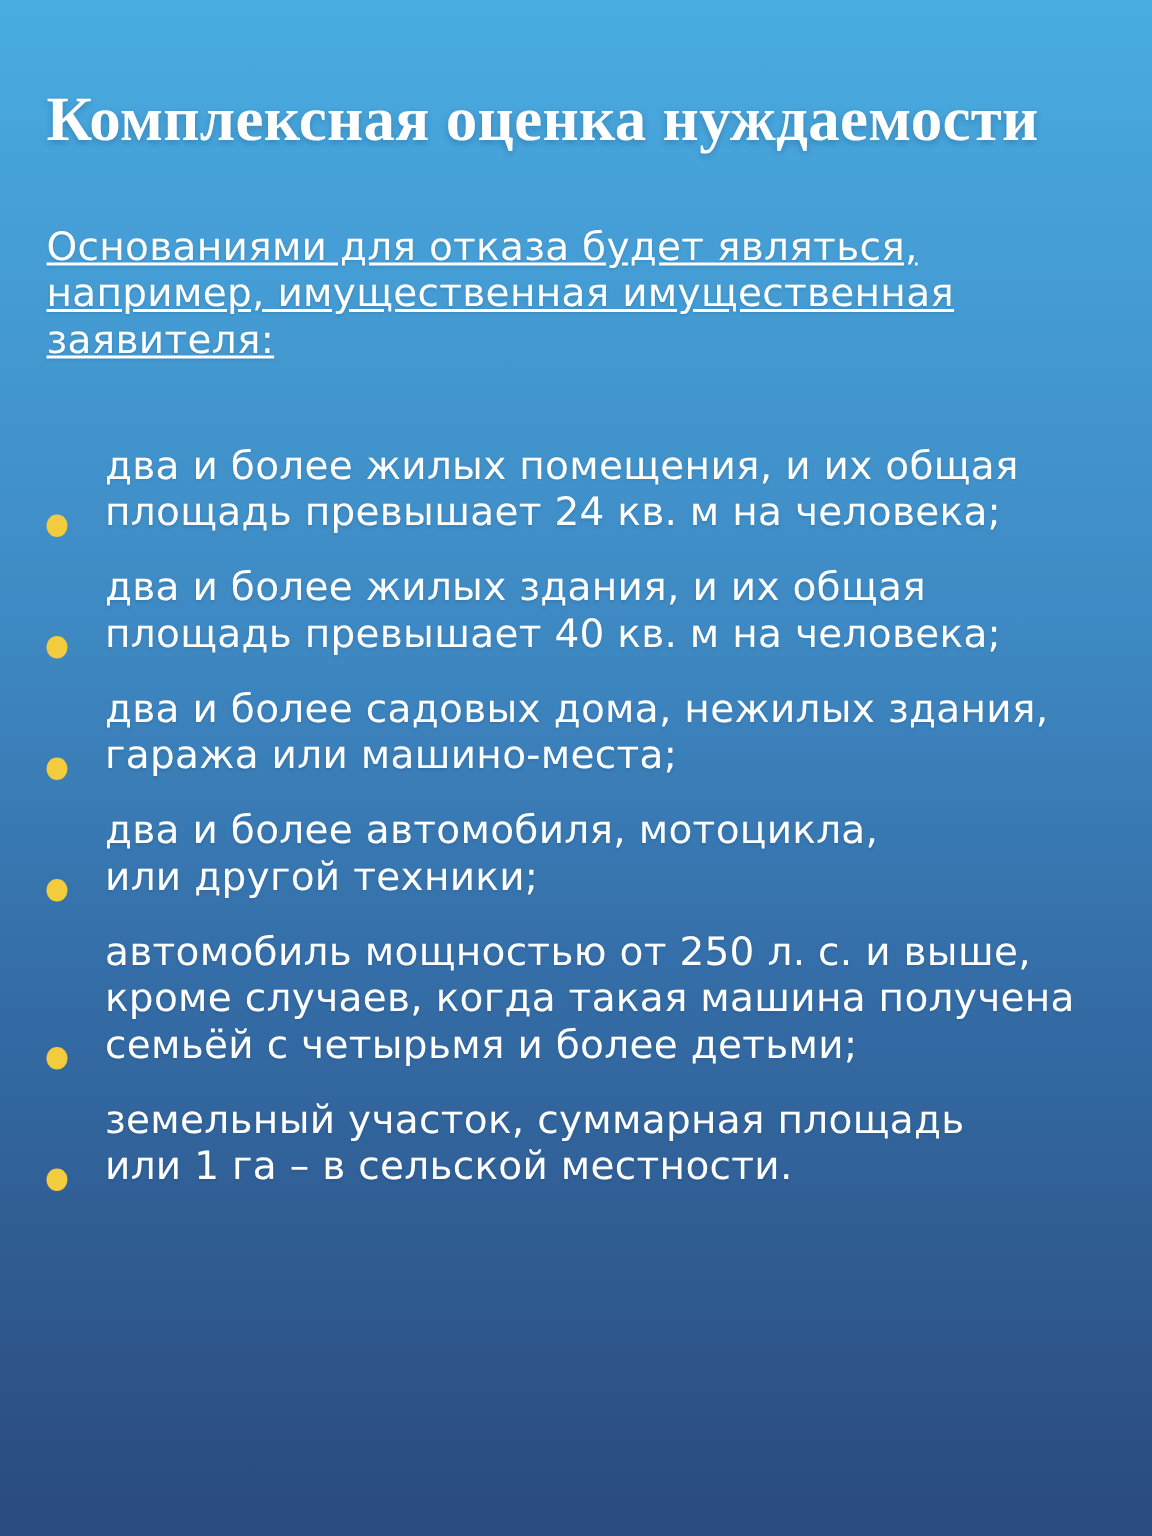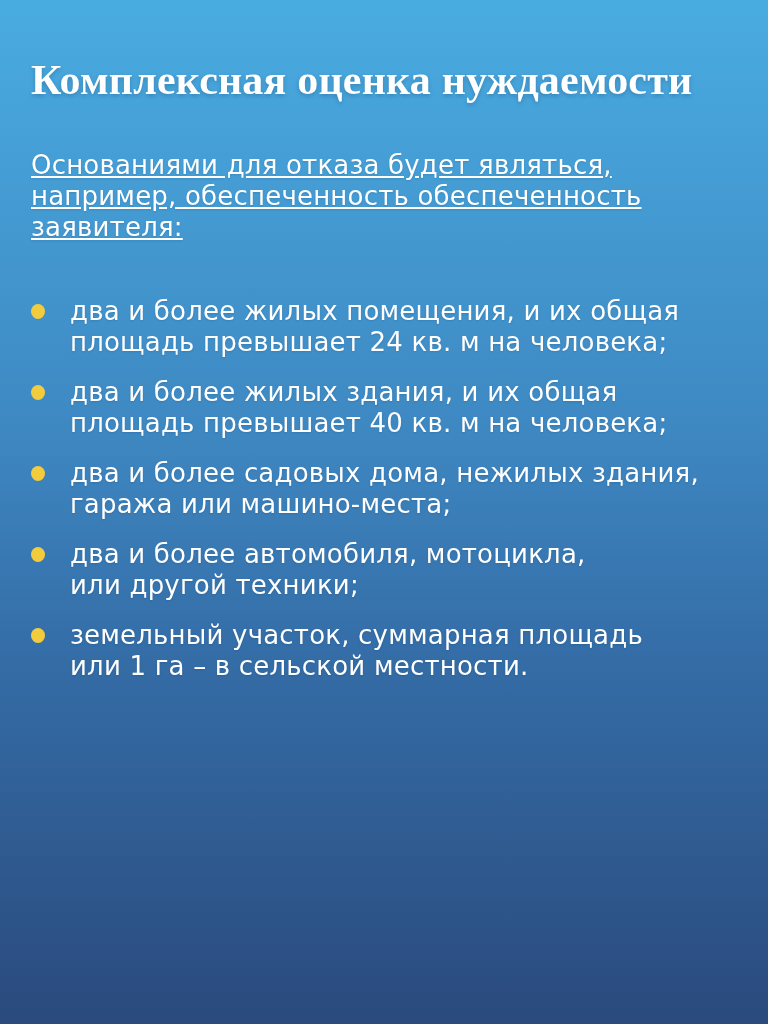--- a/index.html
+++ b/index.html
@@ -33,21 +33,21 @@
     text-decoration: underline;
   }
   .intro-line { white-space: nowrap; }
   .criteria-list {
     margin: 53px 0 0 0;
     padding: 0;
     list-style: none;
   }
   .criteria-item {
     display: flex;
-    align-items: flex-start;
+    align-items: flex-end;
     margin-bottom: 19px;
   }
   .bullet-dot {
     flex: none;
     width: 14px;
     height: 15px;
     margin-top: 8px;
     border-radius: 50%;
     background: #F3CC3E;
   }
@@ -62,21 +62,21 @@
 </style>
 </head>
 <body>
 
 <div class="page">
 
   <h1 class="title">Комплексная оценка нуждаемости</h1>
 
   <div class="intro">
     <div class="intro-line">Основаниями для отказа будет являться,</div>
-    <div class="intro-line">например, обеспеченность обеспеченность</div>
+    <div class="intro-line">например, имущественная имущественная</div>
     <div class="intro-line">заявителя:</div>
   </div>
 
   <ul class="criteria-list">
 
     <li class="criteria-item">
       <span class="bullet-dot"></span>
       <div class="item-text">
         <div class="item-line">два и более жилых помещения, и их общая</div>
         <div class="item-line">площадь превышает 24 кв. м на человека;</div>
@@ -100,20 +100,28 @@
     </li>
 
     <li class="criteria-item">
       <span class="bullet-dot"></span>
       <div class="item-text">
         <div class="item-line">два и более автомобиля, мотоцикла,</div>
         <div class="item-line">или другой техники;</div>
       </div>
     </li>
 
+    <li class="criteria-item">
+      <span class="bullet-dot"></span>
+      <div class="item-text">
+        <div class="item-line">автомобиль мощностью от 250 л. с. и выше,</div>
+        <div class="item-line">кроме случаев, когда такая машина получена</div>
+        <div class="item-line">семьёй с четырьмя и более детьми;</div>
+      </div>
+    </li>
 
     <li class="criteria-item">
       <span class="bullet-dot"></span>
       <div class="item-text">
         <div class="item-line">земельный участок, суммарная площадь</div>
         <div class="item-line">или 1 га – в сельской местности.</div>
       </div>
     </li>
 
   </ul>

